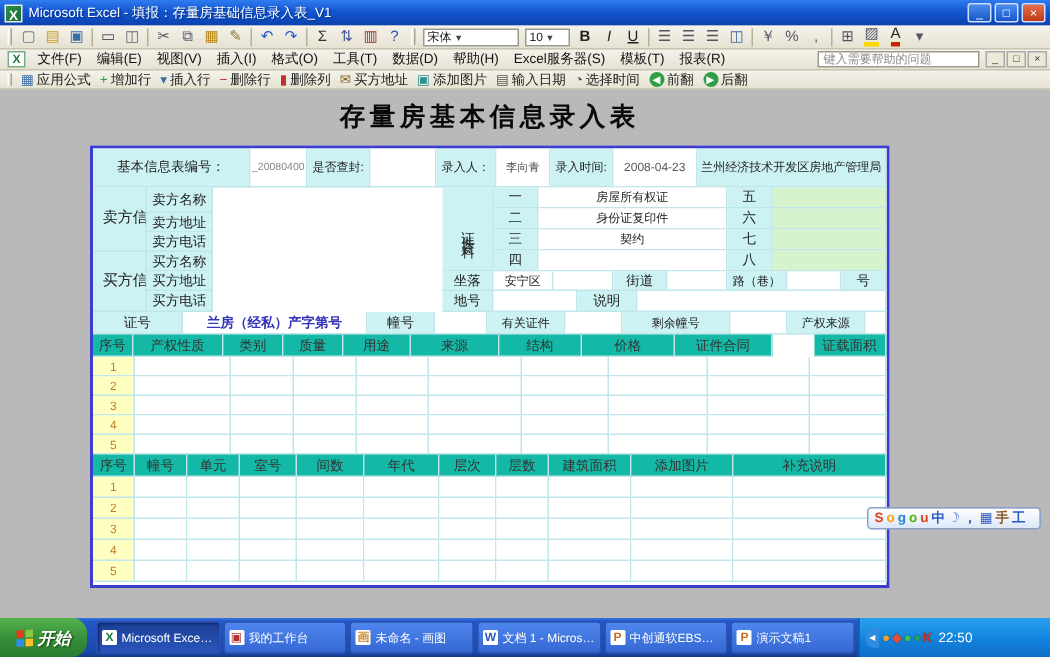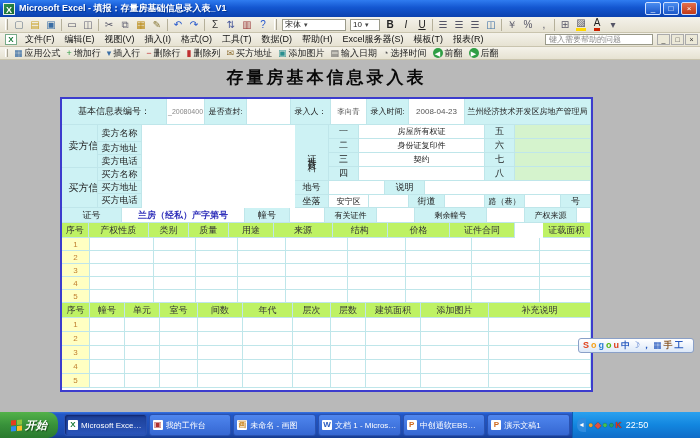--- a/index.html
+++ b/index.html
@@ -2,21 +2,21 @@
 <html><head>
 <meta charset="utf-8">
 <style>
   * { box-sizing: border-box; margin:0; padding:0; }
   html,body { width:700px; height:438px; overflow:hidden; }
   body { font-family:"Liberation Sans","DejaVu Sans",sans-serif; background:#b9b9b9; position:relative; font-size:9px; color:#222; }
 
   
   .titlebar { height:17px; background:linear-gradient(180deg,#2f7cf0 0%,#1356d0 45%,#0b41ae 100%); display:flex; align-items:center; padding:0 3px; color:#fff; }
   .appicon { width:12px; height:12px; background:linear-gradient(135deg,#2f8f4f,#176a33); color:#fff; font-size:9px; font-weight:bold; text-align:center; line-height:12px; margin-right:4px; border:1px solid #e7f0e7; }
-  .wtitle { font-size:9px; font-weight:bold; text-shadow:1px 1px 1px #00328c; white-space:nowrap; overflow:hidden; flex:1; }
+  .wtitle { font-size:9px; font-weight:normal; text-shadow:1px 1px 1px #00328c; white-space:nowrap; overflow:hidden; flex:1; }
   .winbtns { display:flex; gap:2px; }
   .wbtn { width:16px; height:13px; font-size:8px; line-height:12px; text-align:center; color:#fff; border:1px solid #cfe0ff; border-radius:2px; background:linear-gradient(180deg,#4a8df0,#1a56c8); }
   .wbtn.close { background:linear-gradient(180deg,#e4704d,#c23a18); }
 
   
   .bar { background:linear-gradient(180deg,#f4f2ea,#e6e2d2); border-bottom:1px solid #c9c4ae; display:flex; align-items:center; padding:0 2px; }
   .toolbar1 { height:16px; }
   .menubar  { height:14px; }
   .toolbar2 { height:13px; }
   .grip { width:3px; height:70%; border-left:1px solid #fff; border-right:1px solid #a9a494; margin:0 3px; }
@@ -71,21 +71,21 @@
   .docrow { display:flex; height:14px; }
 
   .rowC { display:flex; height:15px; }
   .certno { color:#3333bb; font-weight:bold; font-size:9px; }
 
   .tbl { width:529px; }
   .trow { display:flex; }
   .t1 .trow { height:13px; } .t2 .trow { height:14px; }
   .t1 .thead, .t2 .thead { height:15px; }
   .tcell { border-right:1px solid #bfe6ea; border-bottom:1px solid #bfe6ea; background:#fff; display:flex; align-items:center; justify-content:center; overflow:hidden; }
-  .hcell { background:#bef264; font-size:9px; color:#333; }
+  .hcell { background:#14b8a6; font-size:9px; color:#333; }
   .numcell { background:#ffffc2; color:#c08030; font-size:8px; }
 
   
   .sogou { position:absolute; left:578px; top:278px; width:116px; height:15px; background:linear-gradient(180deg,#ffffff,#dce8f8); border:1px solid #8aa0c8; border-radius:3px; display:flex; align-items:center; padding:0 3px; }
   .sgitem { display:inline-flex; margin:0 1px; }
   .sgitem .glyph { font-size:9px; font-weight:bold; line-height:1; }
 
   
   .taskbar { height:26px; background:linear-gradient(180deg,#3a74e0 0%,#2258c8 8%,#1c49ad 85%,#153a8e 100%); display:flex; align-items:stretch; }
   .startbtn { width:58px; background:linear-gradient(180deg,#53b24a 0%,#38913a 50%,#2a7a2e 100%); border-radius:0 10px 10px 0; display:flex; align-items:center; justify-content:center; gap:3px; color:#fff; font-weight:bold; font-style:italic; font-size:11px; text-shadow:1px 1px 1px #1a4d1a; margin-right:4px; }
@@ -359,35 +359,35 @@
               <div class="cell g" style="width:76px"></div>
             </div>
             <div class="docrow">
               <div class="cell c" style="width:30px">四</div>
               <div class="cell w" style="width:126px;font-size:8px"></div>
               <div class="cell c" style="width:30px">八</div>
               <div class="cell g" style="width:76px"></div>
             </div>
           </div>
         </div>
-        <div class="subrow r14">
-          <div class="cell c" style="width:34px">地号</div>
-          <div class="cell w" style="width:56px"></div>
-          <div class="cell c" style="width:40px">说明</div>
-          <div class="cell w" style="flex:1"></div>
-        </div>
         <div class="subrow r13">
           <div class="cell c" style="width:34px">坐落</div>
           <div class="cell w" style="width:40px;font-size:8px">安宁区</div>
           <div class="cell w" style="width:40px"></div>
           <div class="cell c" style="width:36px">街道</div>
           <div class="cell w" style="width:40px"></div>
           <div class="cell c" style="width:40px;font-size:8px">路（巷）</div>
           <div class="cell w" style="width:36px"></div>
           <div class="cell c" style="width:30px">号</div>
+        </div>
+        <div class="subrow r14">
+          <div class="cell c" style="width:34px">地号</div>
+          <div class="cell w" style="width:56px"></div>
+          <div class="cell c" style="width:40px">说明</div>
+          <div class="cell w" style="flex:1"></div>
         </div>
       </div>
     </div>
 
     <div class="rowC">
       <div class="cell c" style="width:60px">证号</div>
       <div class="cell w certno" style="width:123px">兰房（经私）产字第号</div>
       <div class="cell c" style="width:45px">幢号</div>
       <div class="cell w" style="width:35px"></div>
       <div class="cell c" style="width:52px;font-size:8px">有关证件</div>

